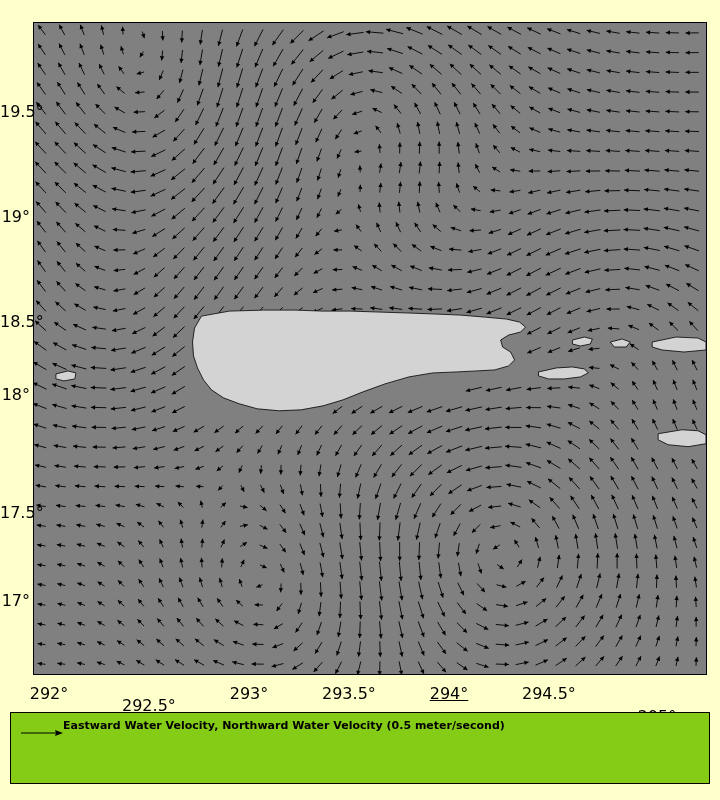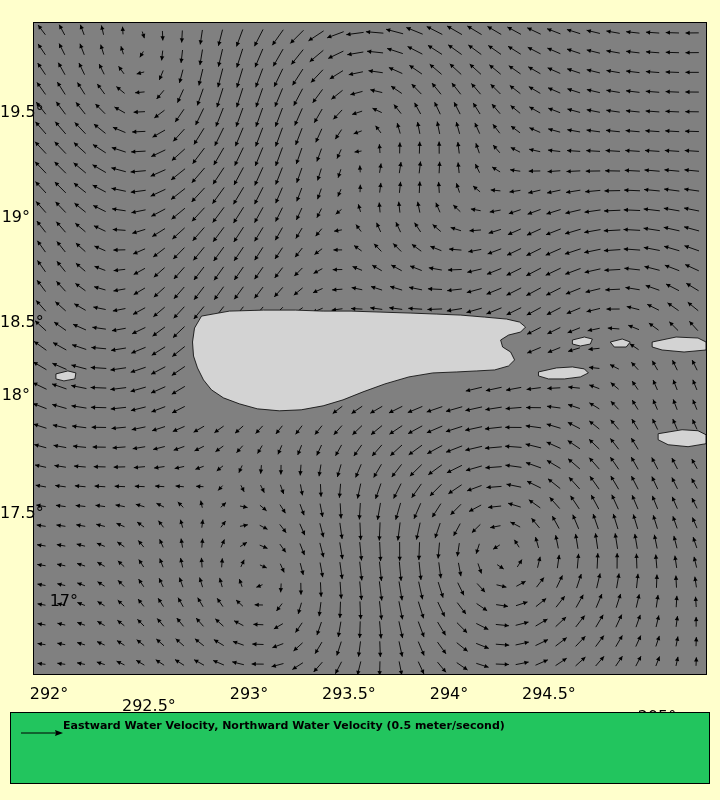--- a/index.html
+++ b/index.html
@@ -56,21 +56,21 @@
   }
   
   #legend {
     position: absolute;
     left: 10px;
     top: 712px;
     width: 700px;
     height: 72px;
     border: 1px solid #000;
     box-sizing: border-box;
-    background: #22c55e;
+    background: #84cc16;
   }
   #legend-arrow {
     position: absolute;
     left: 8px;
     top: 14px;
     width: 44px;
     height: 12px;
   }
   #legend-text {
     position: absolute;
@@ -2198,27 +2198,27 @@
 
       <polygon fill="#d3d3d3" stroke="#000000" stroke-width="0.8" points="22,352 34,349 42,351 41,357 30,359 22,357"></polygon>
     </svg>
   </div>
 
   <div class="tick-label y-tick" style="top:102px;">19.5°</div>
   <div class="tick-label y-tick" style="top:207px;">19°</div>
   <div class="tick-label y-tick" style="top:312px;">18.5°</div>
   <div class="tick-label y-tick" style="top:385px;">18°</div>
   <div class="tick-label y-tick" style="top:503px;">17.5°</div>
-  <div class="tick-label y-tick" style="top:591px;padding-left:48px;">17°</div>
+  <div class="tick-label y-tick" style="top:591px;">17°</div>
 
   <div class="tick-label x-tick" style="left:24px; top:684px;">292°</div>
   <div class="tick-label x-tick" style="left:122px; top:684px;margin-top:12px;">292.5°</div>
   <div class="tick-label x-tick" style="left:224px; top:684px;">293°</div>
   <div class="tick-label x-tick" style="left:322px; top:684px;">293.5°</div>
-  <div class="tick-label x-tick" style="left:424px; top:684px;">294°</div>
+  <div class="tick-label x-tick" style="left:424px; top:684px;text-decoration:underline;">294°</div>
   <div class="tick-label x-tick" style="left:522px; top:684px;">294.5°</div>
   <div class="tick-label x-tick" style="left:632px; top:684px;margin-top:23px;">295°</div>
 
   <div id="legend">
     <svg id="legend-arrow" viewBox="0 0 44 12">
       <line x1="2" y1="6" x2="40" y2="6" stroke="#000" stroke-width="1.2"></line>
       <polygon points="44,6 36,3 37,6 36,9" fill="#000"></polygon>
     </svg>
     <div id="legend-text">
       <p class="legend-title">Eastward Water Velocity, Northward Water Velocity (0.5 meter/second)</p>

